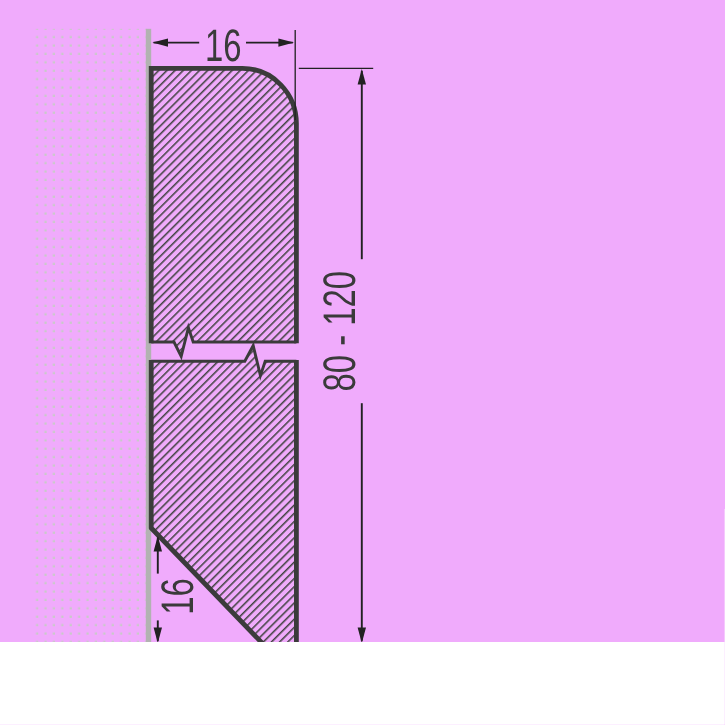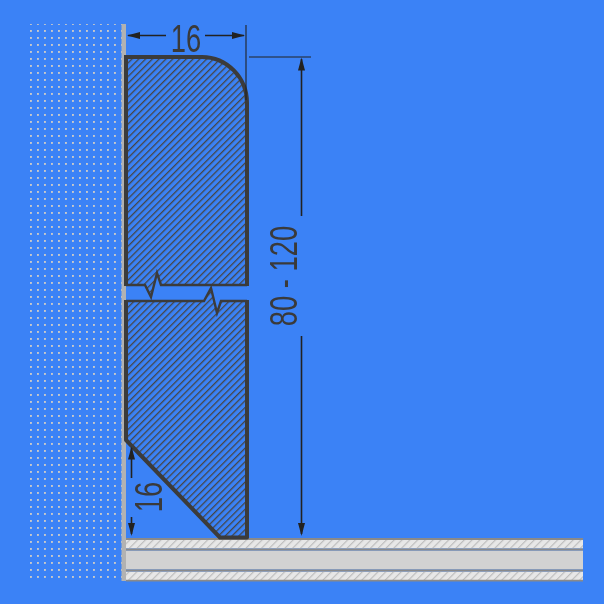--- a/index.html
+++ b/index.html
@@ -1,19 +1,19 @@
 <!DOCTYPE html>
 <html><head>
 <meta charset="utf-8">
 <style>
   html,body{margin:0;padding:0;background:#ffffff;}
   .canvas{
     position:relative;
-    width:604px;height:604px;
-    background:#3b82f6;
+    width:604px;height:535px;
+    background:#f0abfc;
     overflow:hidden;
     font-family:"Liberation Sans", sans-serif;
   }
   svg{position:absolute;left:0;top:0;}
   .dim-label{
     position:absolute;
     font-family:"Liberation Sans", sans-serif;
     font-size:38px;
     color:#3a3a3a;
     line-height:1;

